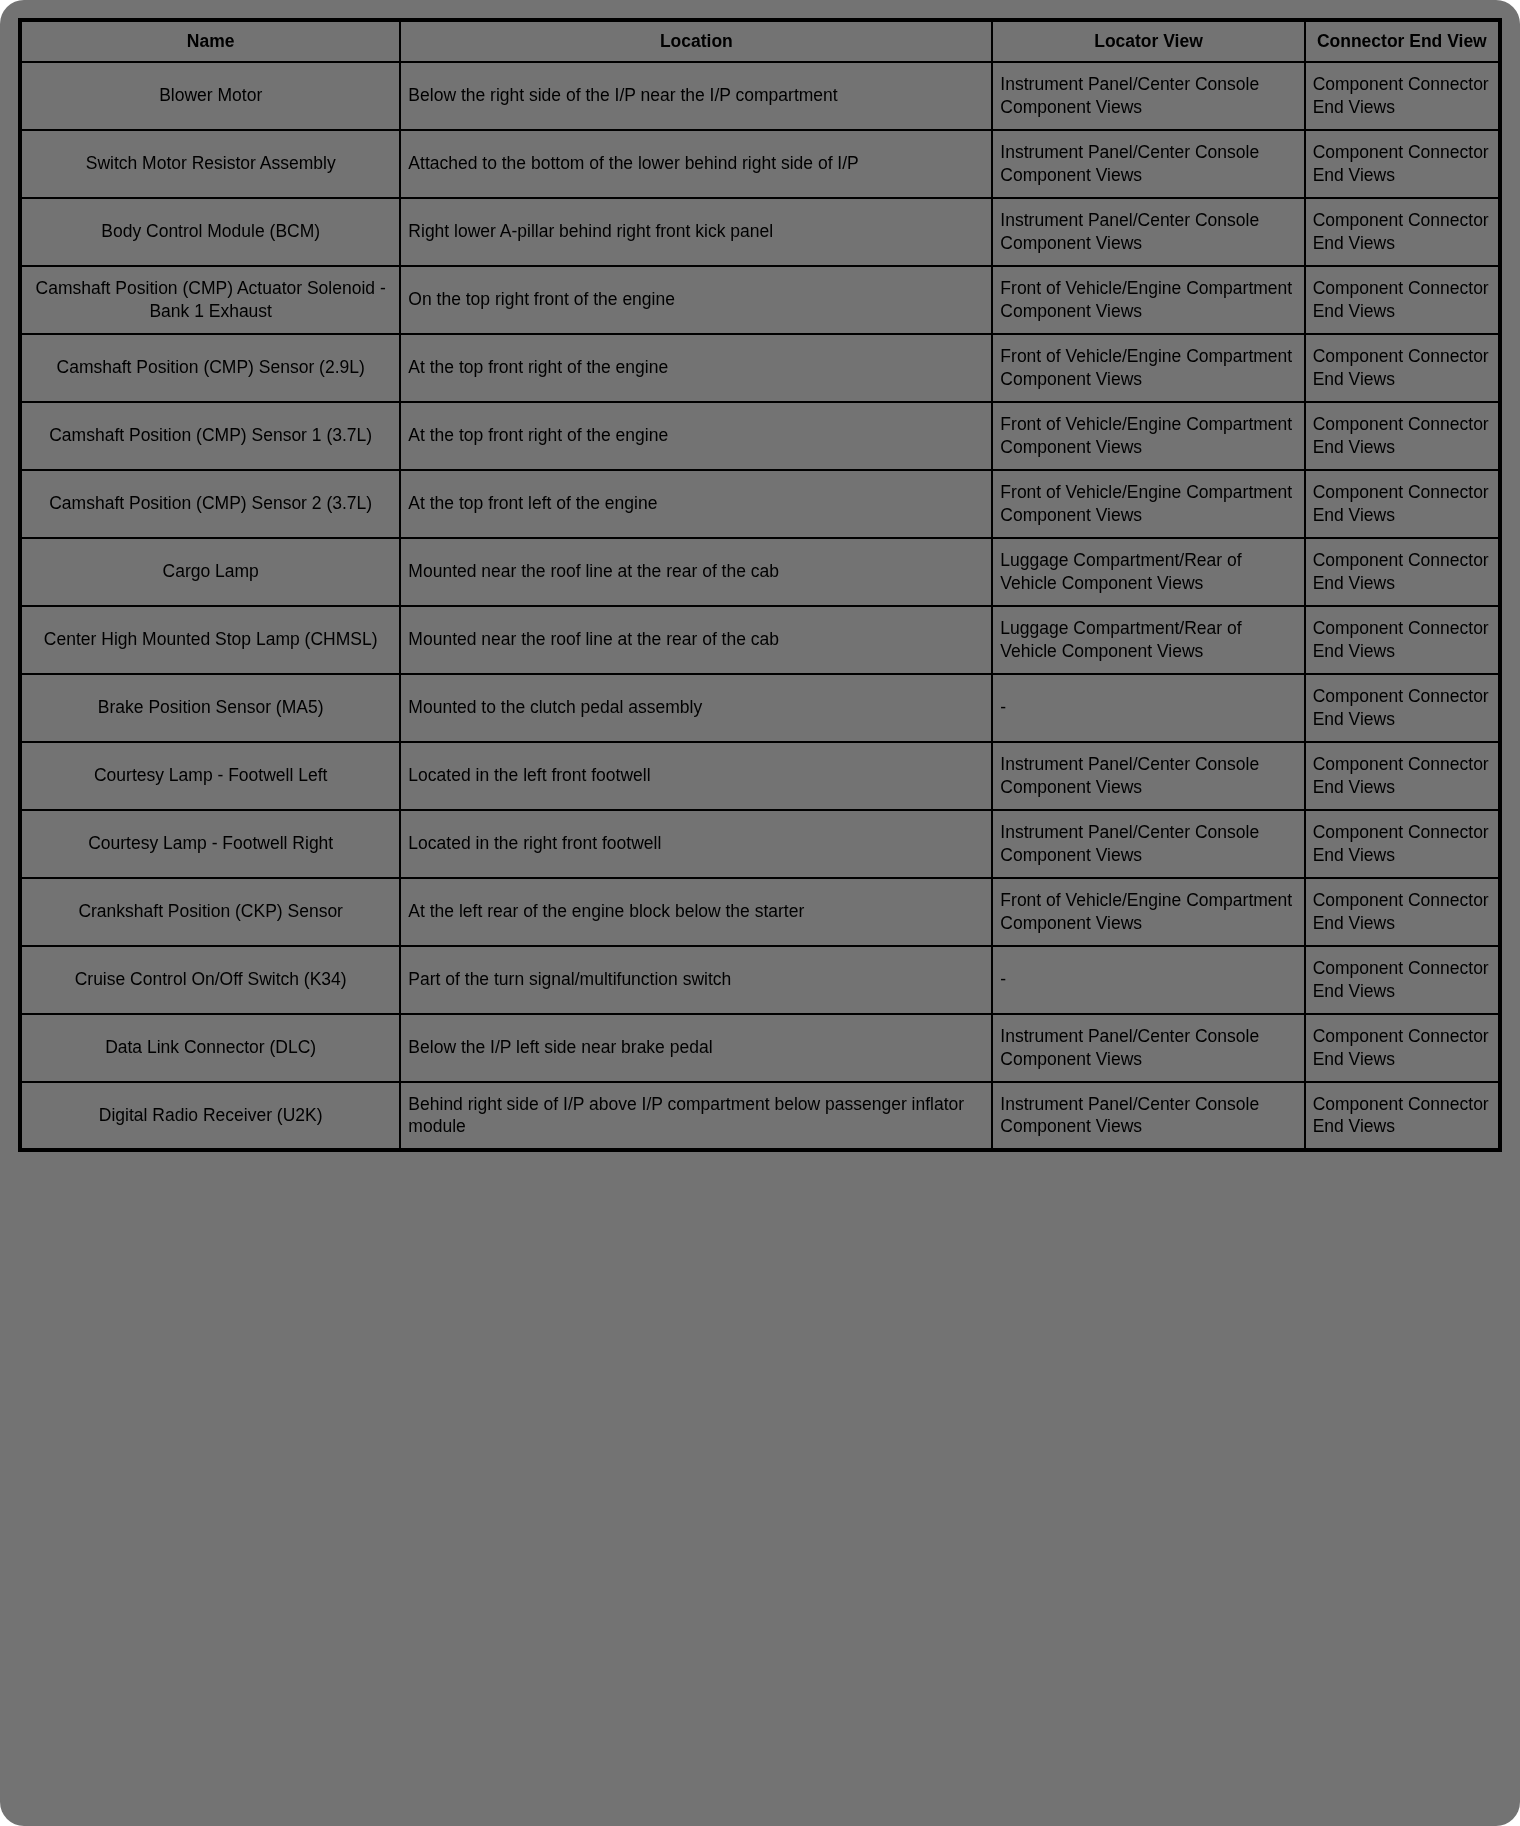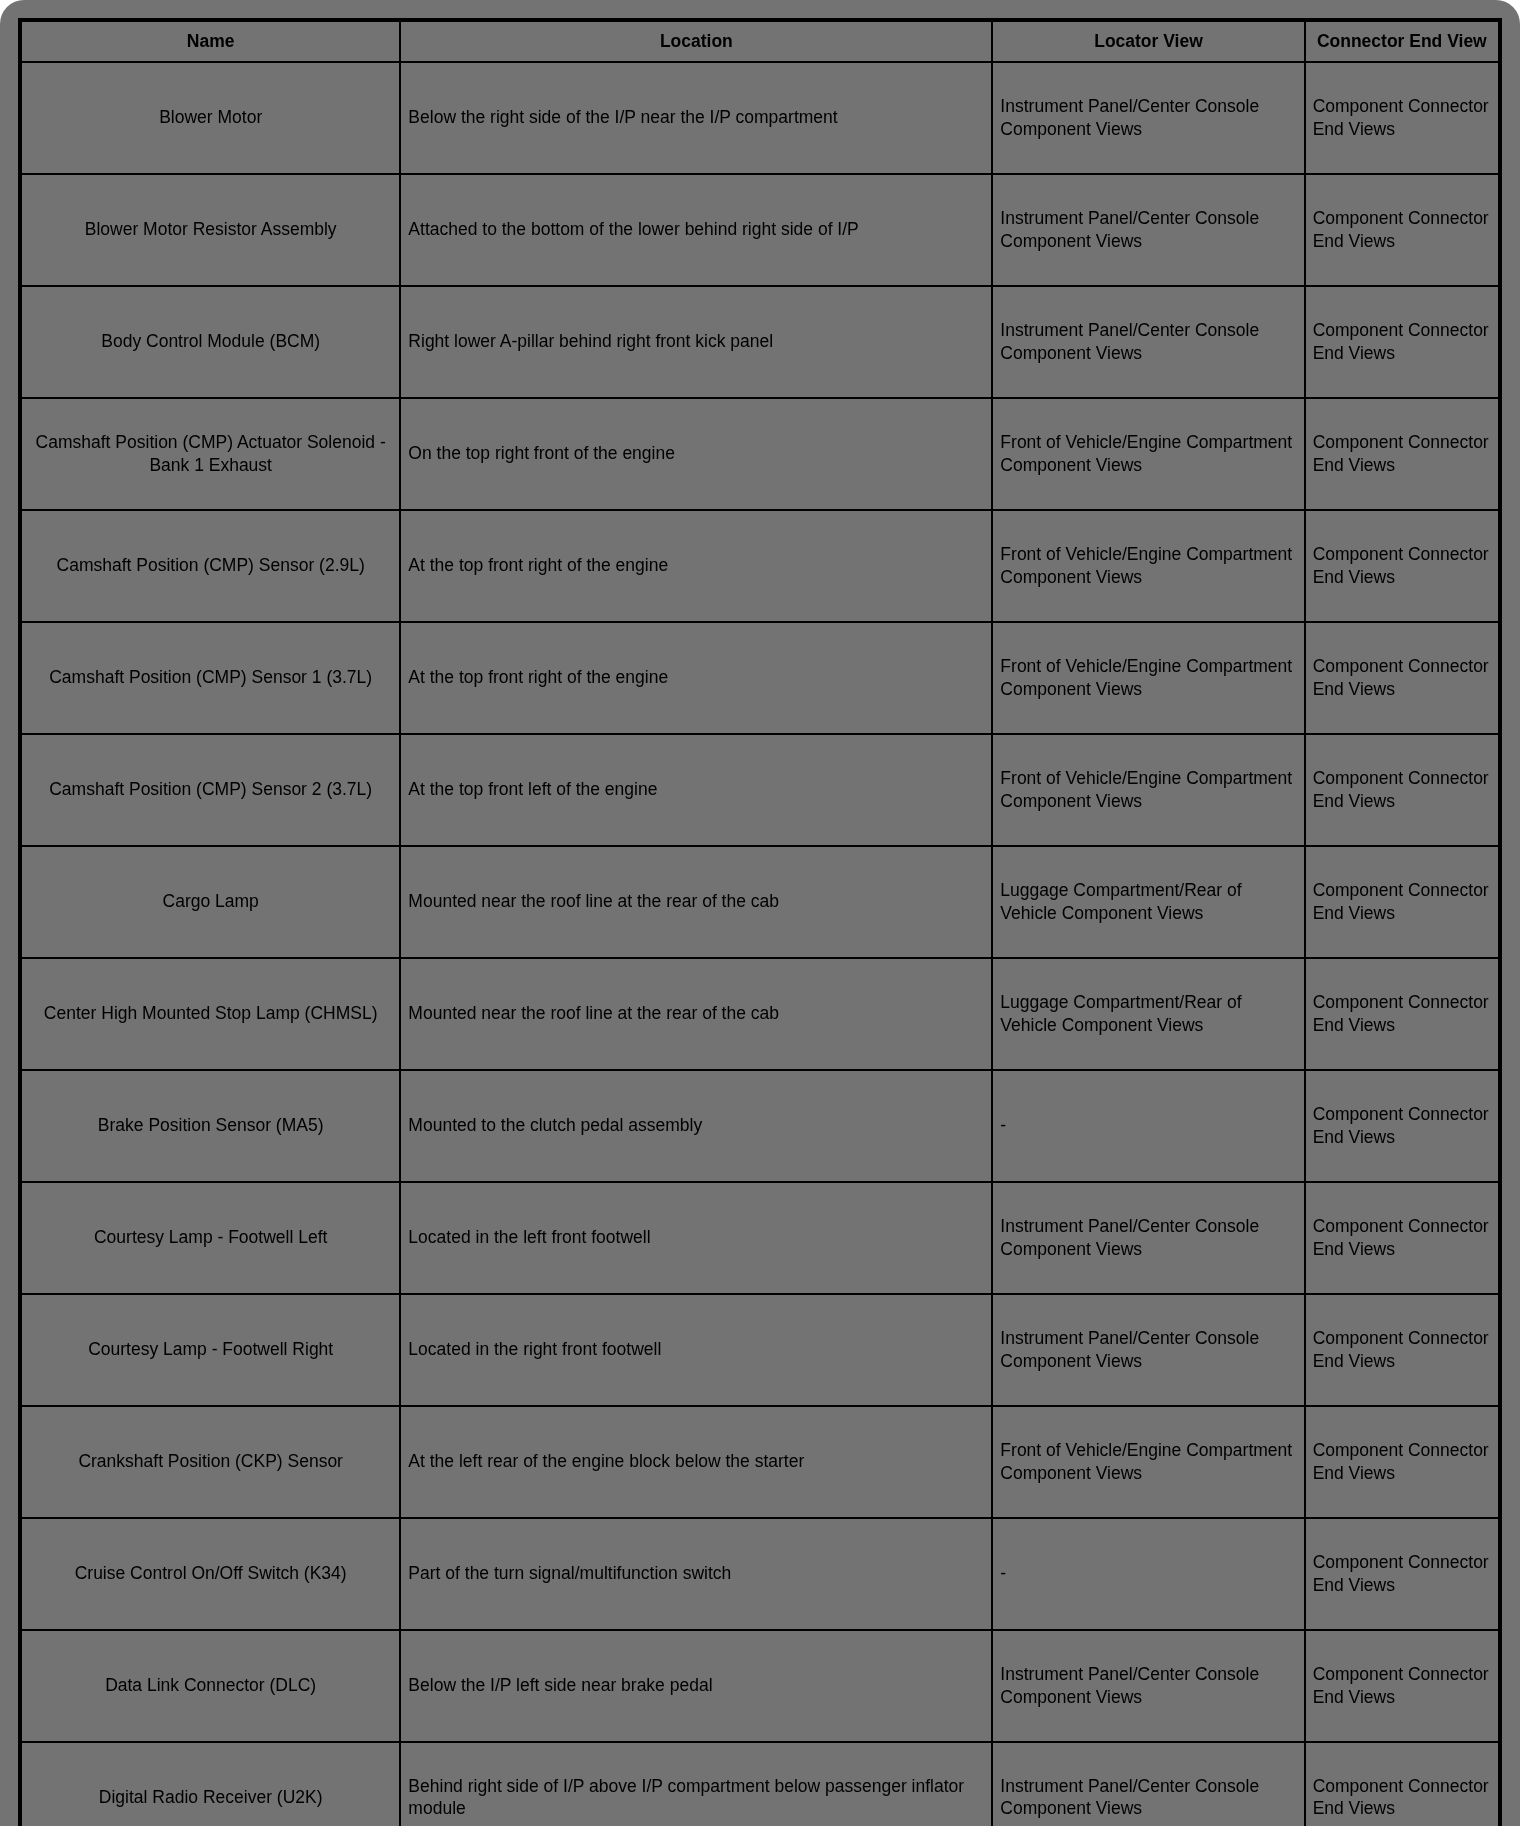--- a/index.html
+++ b/index.html
@@ -43,21 +43,21 @@
     padding-top: 14px;
     padding-bottom: 10px;
   }
   td.col-0 {
     text-align: center;
   }
   td.col-1, td.col-2, td.col-3 {
     text-align: left;
   }
   tbody tr {
-    height: 112px;
+    height: 68px;
   }
 </style>
 </head>
 <body>
 
 <div class="page">
   <table class="component-table">
     <colgroup>
       <col style="width:25.7%">
       <col style="width:40.0%">
@@ -73,21 +73,21 @@
       </tr>
     </thead>
     <tbody>
         <tr>
           <td class="col-0">Blower Motor</td>
           <td class="col-1">Below the right side of the I/P near the I/P compartment</td>
           <td class="col-2">Instrument Panel/Center Console Component Views</td>
           <td class="col-3">Component Connector End Views</td>
         </tr>
         <tr>
-          <td class="col-0">Blower Motor Resistor Assembly</td>
+          <td class="col-0">Switch Motor Resistor Assembly</td>
           <td class="col-1">Attached to the bottom of the lower behind right side of I/P</td>
           <td class="col-2">Instrument Panel/Center Console Component Views</td>
           <td class="col-3">Component Connector End Views</td>
         </tr>
         <tr>
           <td class="col-0">Body Control Module (BCM)</td>
           <td class="col-1">Right lower A-pillar behind right front kick panel</td>
           <td class="col-2">Instrument Panel/Center Console Component Views</td>
           <td class="col-3">Component Connector End Views</td>
         </tr>

